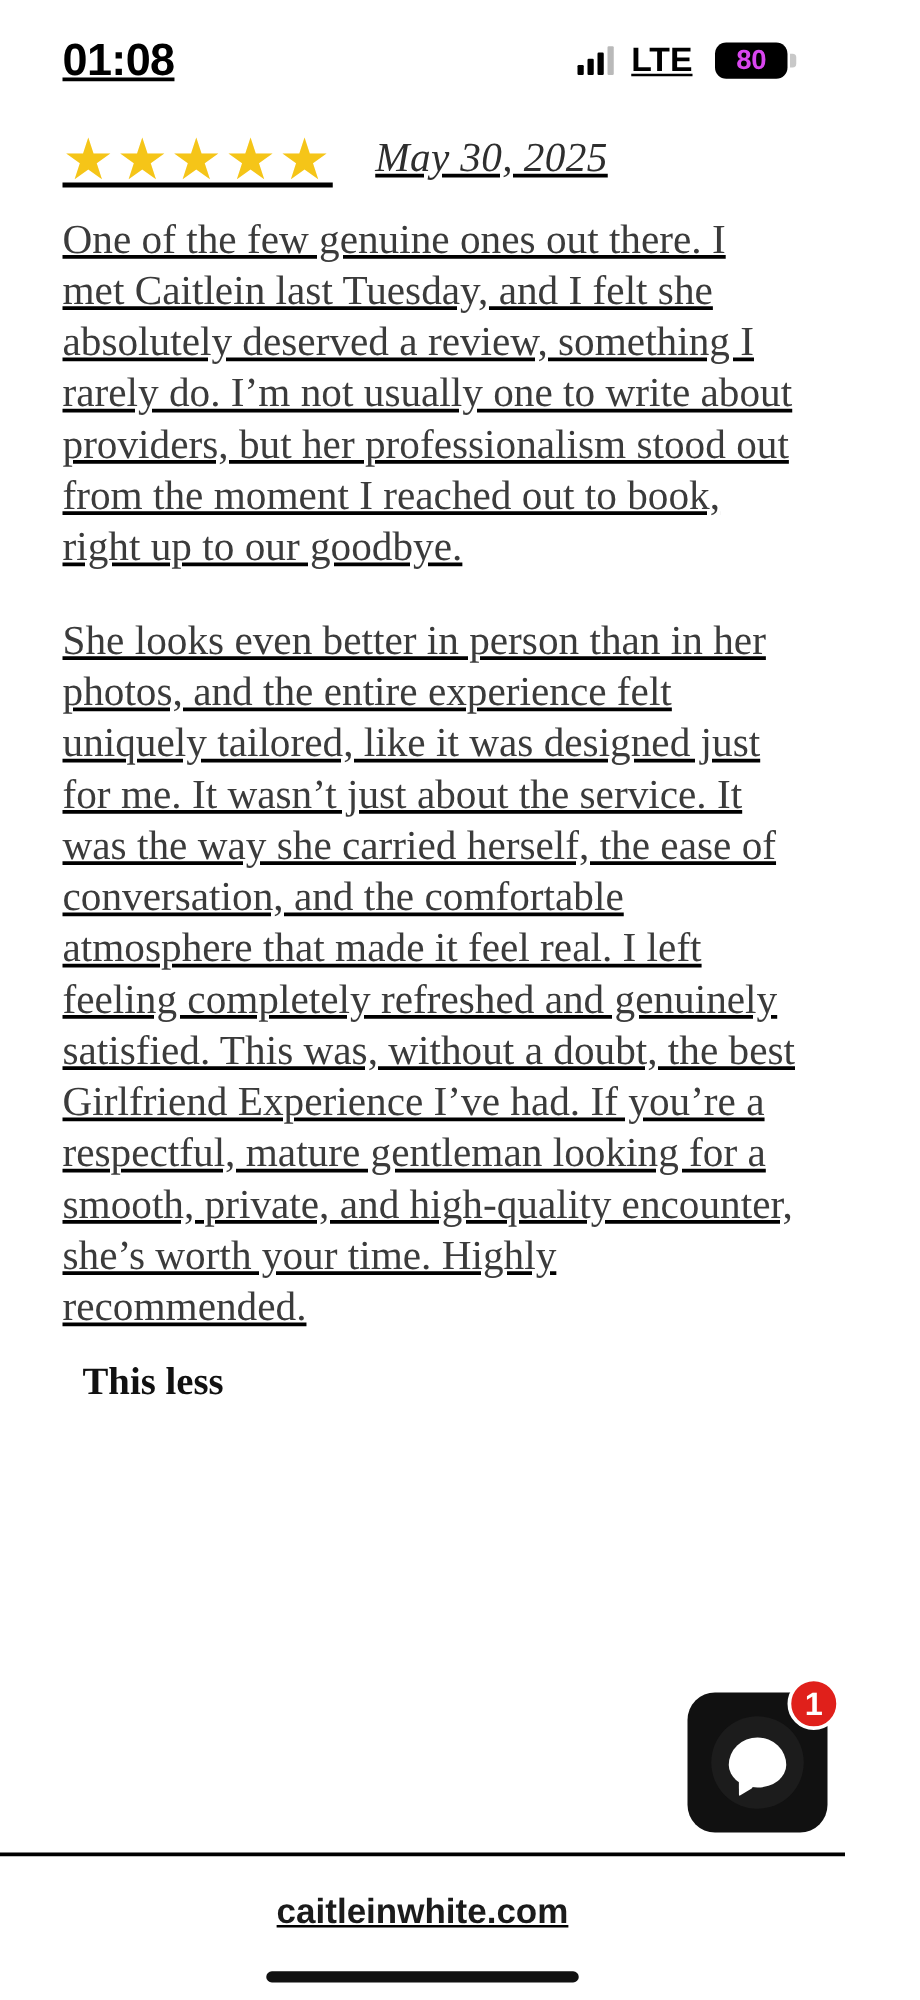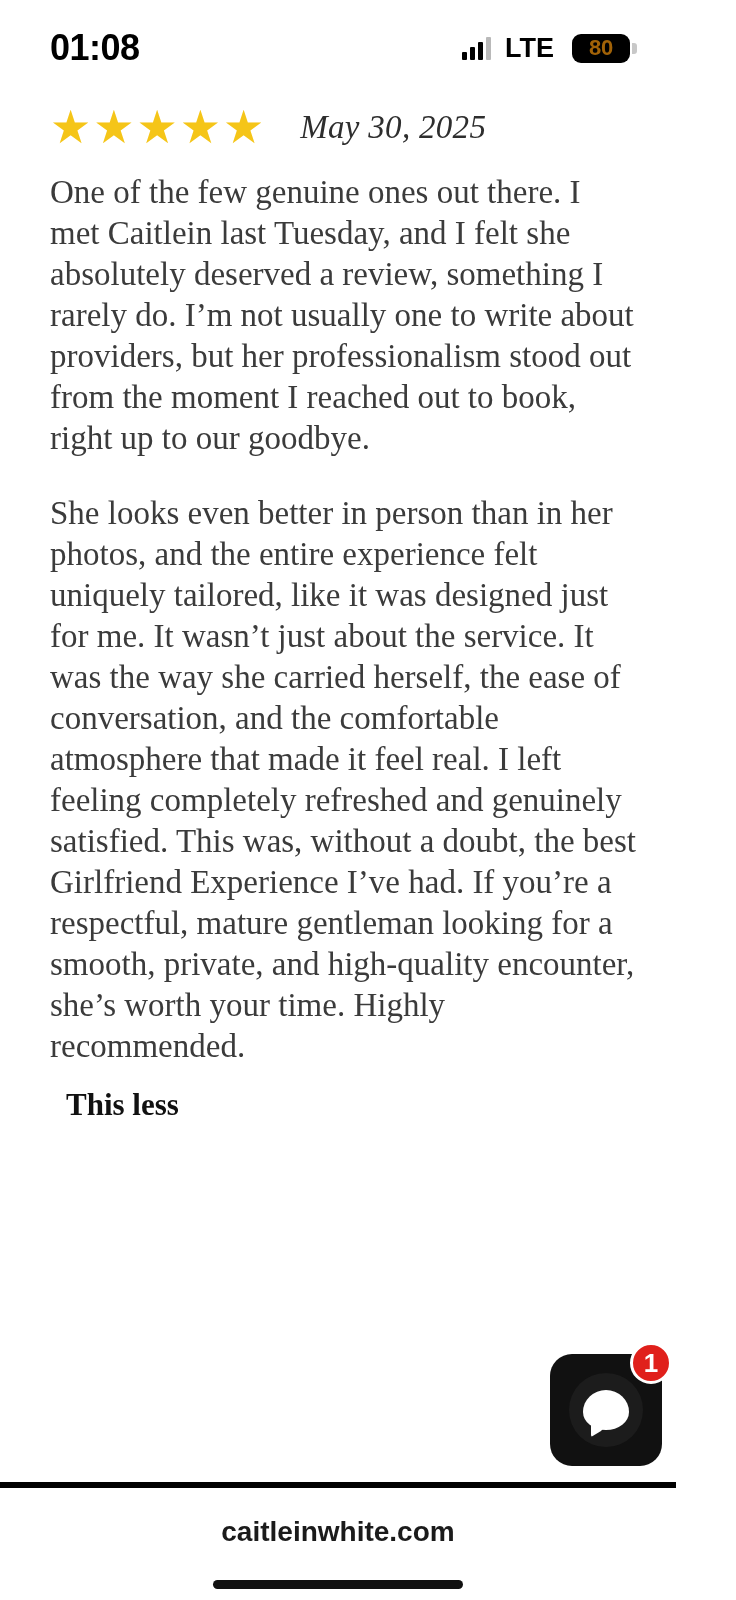--- a/index.html
+++ b/index.html
@@ -10,20 +10,21 @@
     font-family: "Liberation Sans", sans-serif;
     overflow: hidden;
   }
   .phone {
     position: relative;
     width: 676px;
     height: 1600px;
     background: #ffffff;
     display: flex;
     flex-direction: column;
+    text-decoration: underline;
   }
 
   
   .status-bar {
     height: 96px;
     flex: 0 0 96px;
     display: flex;
     align-items: center;
     justify-content: space-between;
     padding: 0 46px 0 50px;
@@ -68,21 +69,21 @@
     width: 58px;
     height: 29px;
     border-radius: 9px;
     background: #000;
     display: flex;
     align-items: center;
     justify-content: center;
     margin-left: 6px;
   }
   .battery span {
-    color: #a16207;
+    color: #d946ef;
     font-size: 22px;
     font-weight: 700;
     letter-spacing: -0.3px;
   }
   .battery::after {
     content: "";
     position: absolute;
     right: -7px;
     top: 9px;
     width: 5px;
@@ -225,21 +226,21 @@
     font-weight: 700;
     display: flex;
     align-items: center;
     justify-content: center;
     border: 3px solid #ffffff;
   }
 
   
   .browser-bar {
     flex: 0 0 118px;
-    border-top: 6px solid #000000;
+    border-top: 3px solid #000000;
     background: #ffffff;
     display: flex;
     flex-direction: column;
     align-items: center;
     justify-content: flex-start;
     padding-top: 28px;
   }
   .site-url {
     font-size: 28px;
     font-weight: 600;

